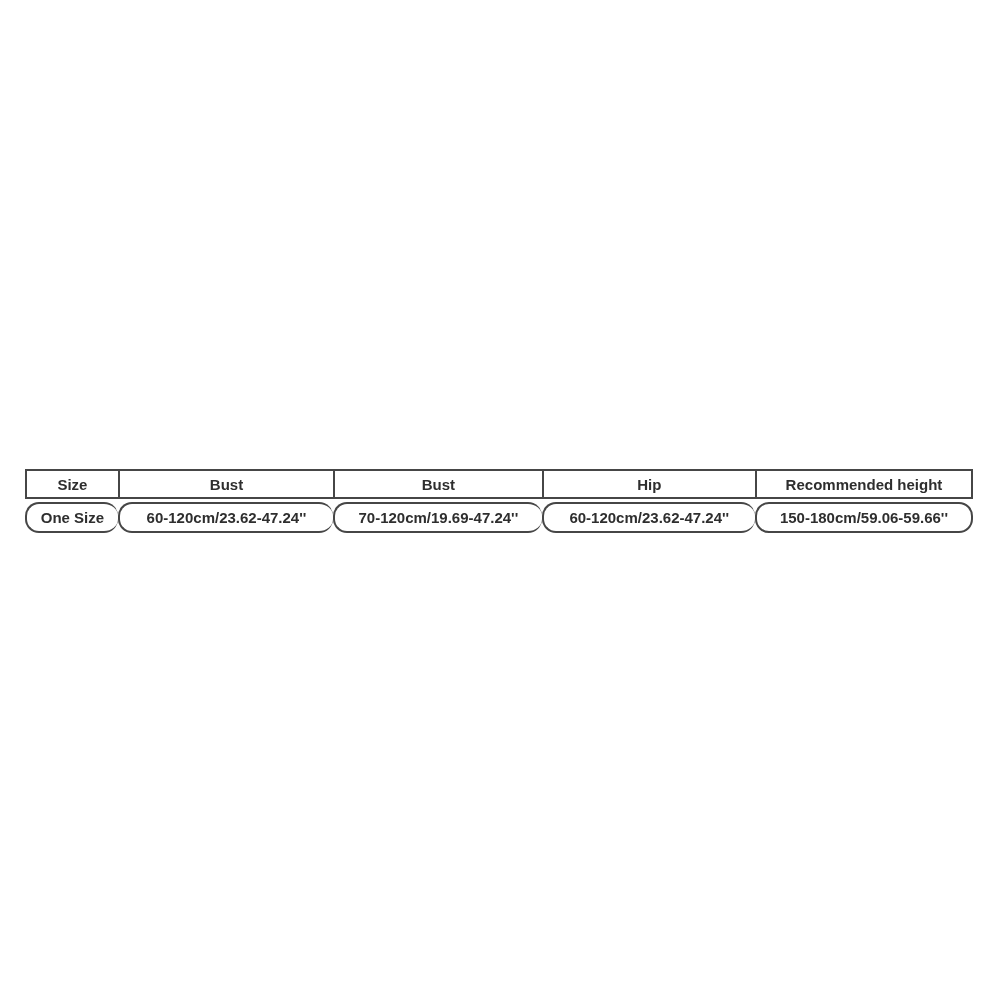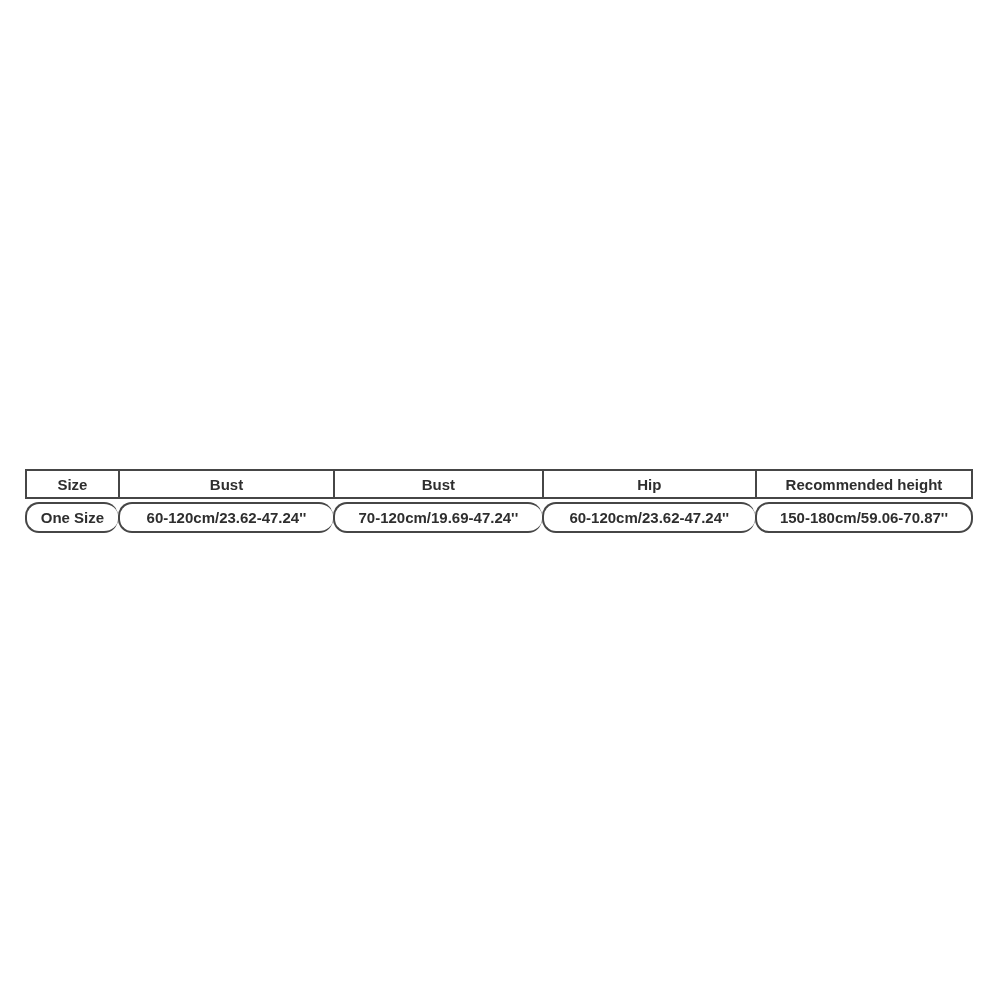--- a/index.html
+++ b/index.html
@@ -73,18 +73,18 @@
           <th>Hip</th>
           <th>Recommended height</th>
         </tr>
       </thead>
       <tbody>
         <tr>
           <td>One Size</td>
           <td>60-120cm/23.62-47.24''</td>
           <td>70-120cm/19.69-47.24''</td>
           <td>60-120cm/23.62-47.24''</td>
-          <td>150-180cm/59.06-70.87''</td>
+          <td>150-180cm/59.06-59.66''</td>
         </tr>
       </tbody>
     </table>
   </div>
 </div>
 
 </body></html>

